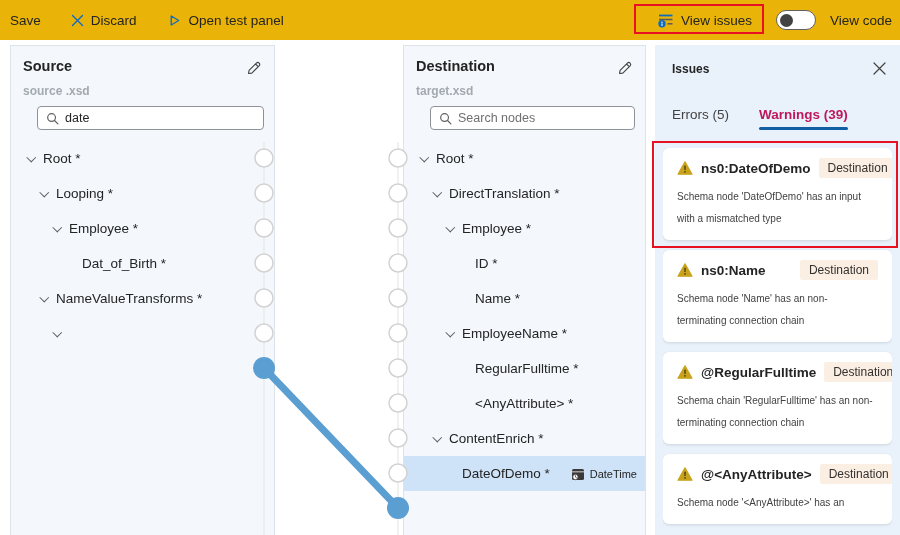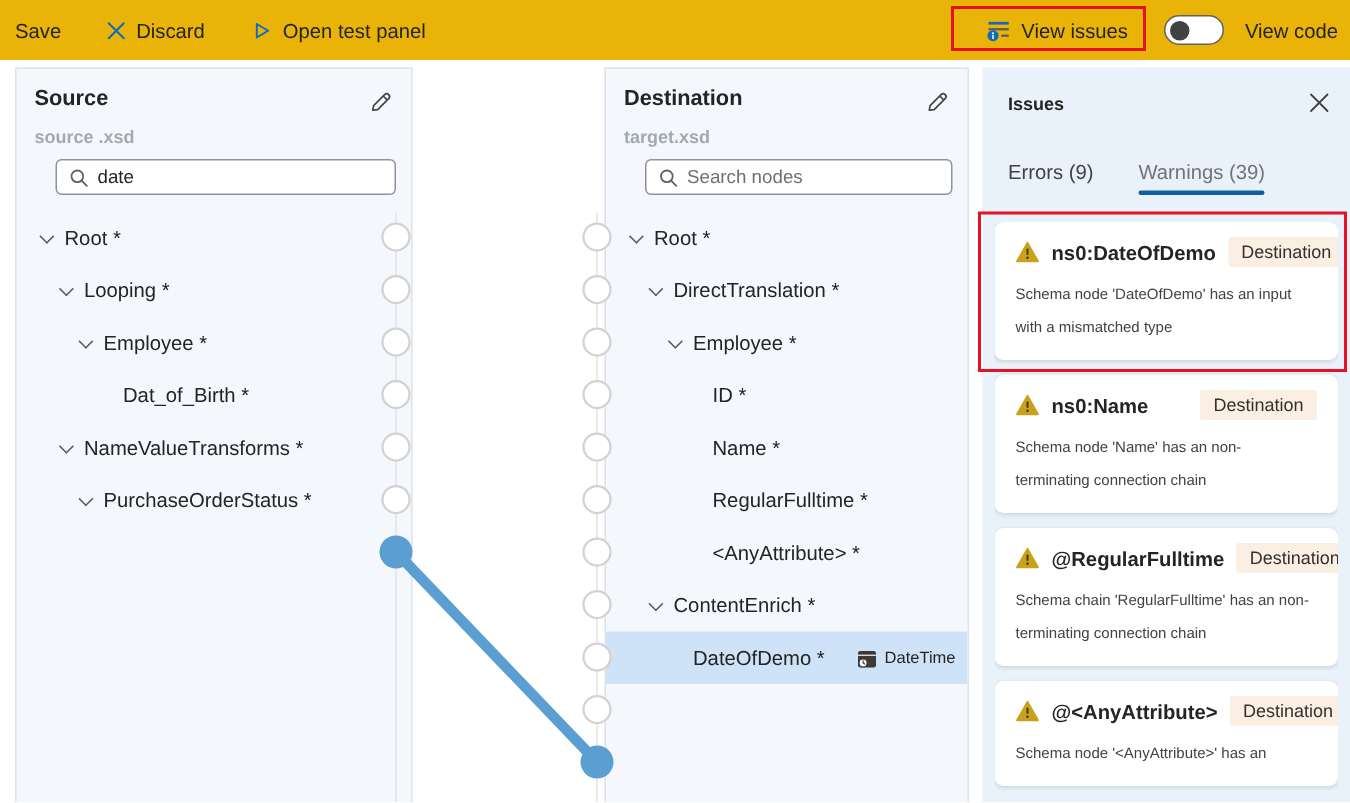--- a/index.html
+++ b/index.html
@@ -63,21 +63,21 @@
   .node-label { margin-left:4px; white-space:nowrap; }
   .row-badge { margin-left:auto; margin-right:8px; display:flex; align-items:center; gap:5px; font-size:11px; color:#242424; white-space:nowrap; }
   .abc { font-weight:700; font-size:9.5px; letter-spacing:.3px; }
 
   
   #issues-panel { position:absolute; left:655px; right:0; top:45px; bottom:0; background:#e9f2fb; }
   .issues-title { position:absolute; left:17px; top:17px; font-size:12px; font-weight:700; }
   .close-btn { position:absolute; right:13px; top:16px; cursor:pointer; line-height:0; }
   .tabs { position:absolute; left:17px; top:62px; display:flex; gap:30px; font-size:13.5px; }
   .tab { color:#424242; cursor:pointer; position:relative; padding-bottom:8px; }
-  .tab.active { color:#737373; font-weight:400; }
+  .tab.active { color:#be185d; font-weight:700; }
   .tab.active::after {
     content:""; position:absolute; left:0; right:0; bottom:0; height:3px;
     background:#115ea3; border-radius:2px;
   }
   .cards { position:absolute; left:8px; right:8px; top:103px; bottom:0; display:flex; flex-direction:column; gap:10px; overflow:hidden; }
   .card {
     background:#fff; border-radius:6px; padding:10px 14px; flex:none;
     box-shadow:0 1px 3px rgba(0,0,0,.12);
   }
   .card-head { display:flex; align-items:center; gap:8px; height:20px; }
@@ -178,21 +178,20 @@
     <div class="row lvl3">
       <span class="spacer"></span>
       <span class="node-label">Dat_of_Birth *</span>
     </div>
     <div class="row lvl1">
       <span class="chev"></span>
       <span class="node-label">NameValueTransforms *</span>
     </div>
     <div class="row lvl2">
       <span class="chev"></span>
-      <span class="node-label">PurchaseOrderStatus *</span>
     </div>
   </div>
 </div>
 
 <div class="panel" id="dest-panel">
   <div class="panel-title">Destination</div>
   <div class="edit-btn">
     <svg width="16" height="16" viewBox="0 0 16 16">
         <path d="M2.5 13.5 l.6-3.1 L10.4 3.1 a1.9 1.9 0 0 1 2.7 2.7 L5.8 13.1 l-3.3.4 z M9.5 4 l2.7 2.7" fill="none" stroke="#424242" stroke-width="1.1" stroke-linejoin="round"></path>
       </svg>
@@ -222,20 +221,24 @@
       <span class="node-label">Employee *</span>
     </div>
     <div class="row lvl3">
       <span class="spacer"></span>
       <span class="node-label">ID *</span>
     </div>
     <div class="row lvl3">
       <span class="spacer"></span>
       <span class="node-label">Name *</span>
     </div>
+    <div class="row lvl2">
+      <span class="chev"></span>
+      <span class="node-label">EmployeeName *</span>
+    </div>
     <div class="row lvl3">
       <span class="spacer"></span>
       <span class="node-label">RegularFulltime *</span>
     </div>
     <div class="row lvl3">
       <span class="spacer"></span>
       <span class="node-label">&lt;AnyAttribute&gt; *</span>
     </div>
     <div class="row lvl1">
       <span class="chev"></span>
@@ -260,21 +263,21 @@
 </div>
 
 <div id="issues-panel">
   <div class="issues-title">Issues</div>
   <div class="close-btn">
     <svg width="15" height="15" viewBox="0 0 15 15">
         <path d="M2 2 L13 13 M13 2 L2 13" stroke="#424242" stroke-width="1.2" stroke-linecap="round"></path>
       </svg>
   </div>
   <div class="tabs">
-    <div class="tab">Errors (9)</div>
+    <div class="tab">Errors (5)</div>
     <div class="tab active">Warnings (39)</div>
   </div>
 
   <div class="cards">
 
     <div class="card">
       <div class="card-head">
         <span>
           <svg width="16" height="16" viewBox="0 0 16 16">
               <path d="M8 1.8 L15 14.2 H1 Z" fill="#c9a21c" stroke="#c9a21c" stroke-width="1.2" stroke-linejoin="round"></path>

